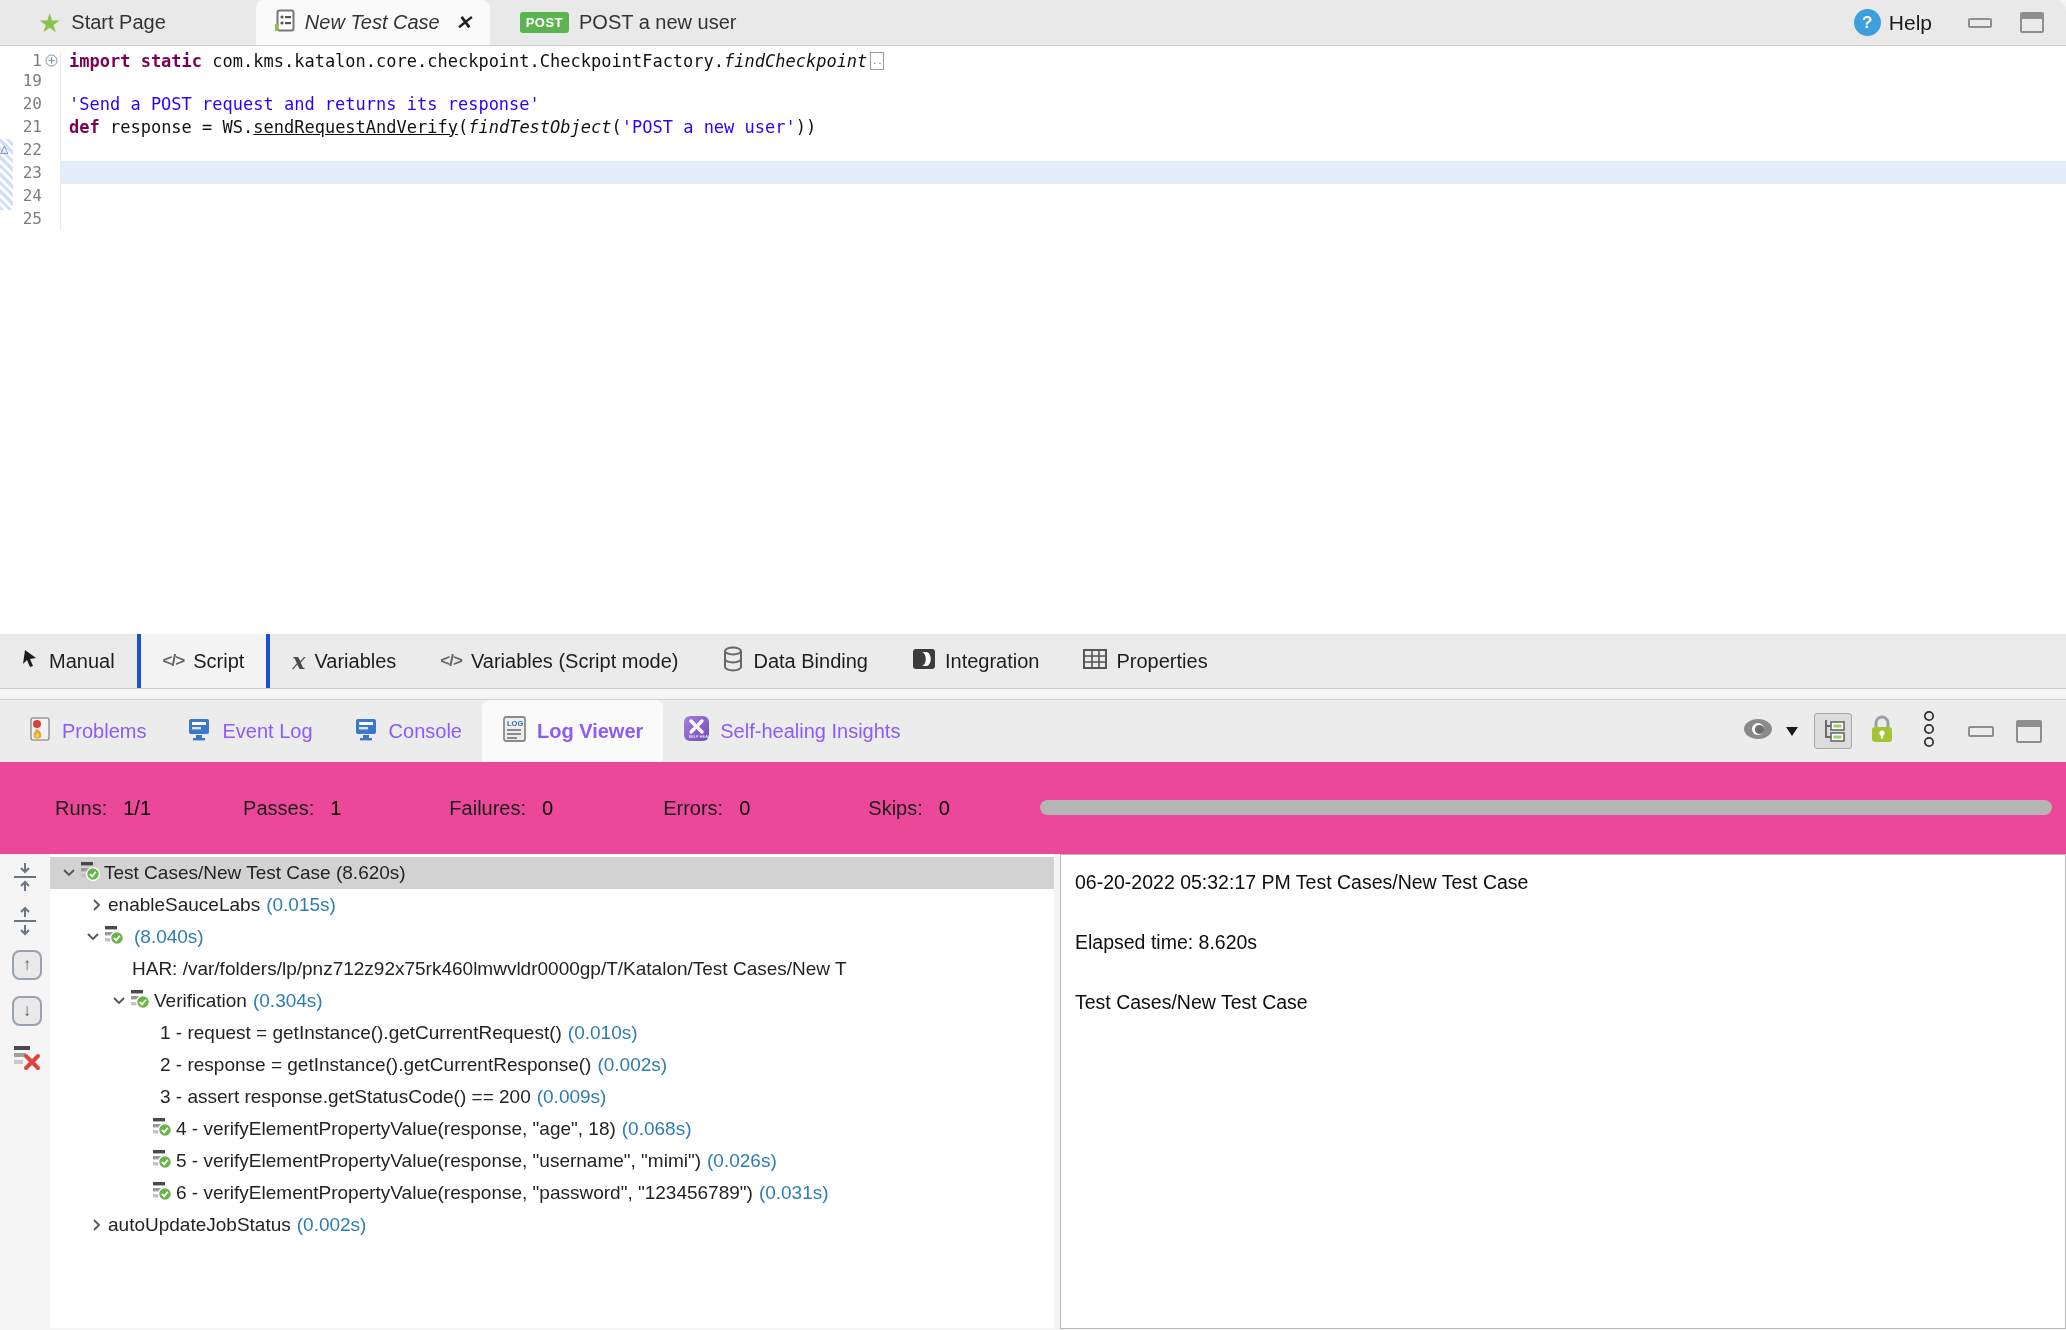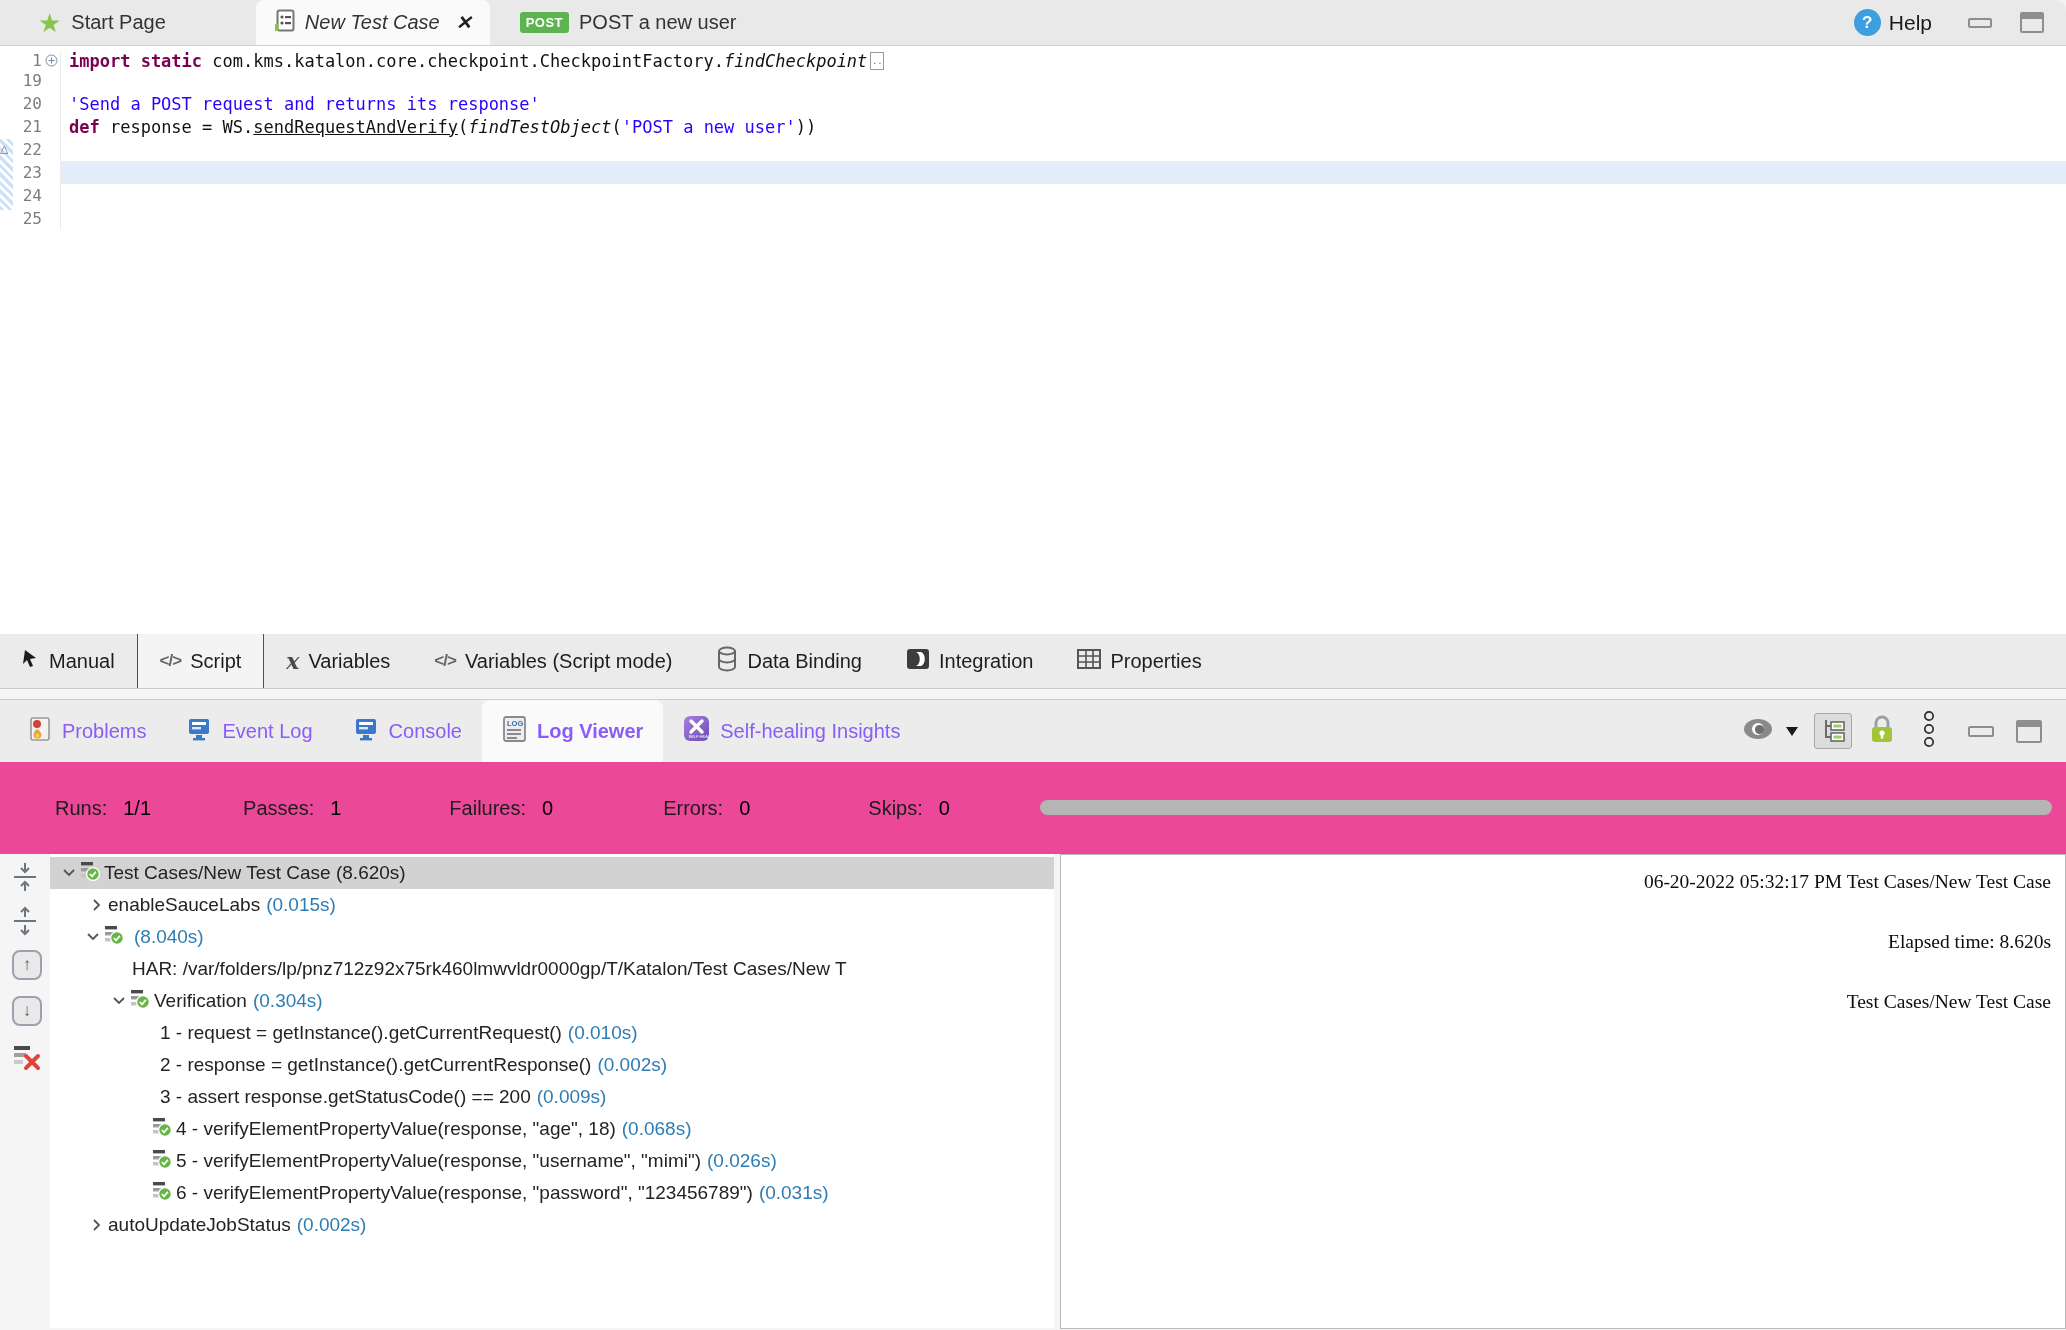--- a/index.html
+++ b/index.html
@@ -39,21 +39,21 @@
   .ul { text-decoration:underline; }
   .foldbox { display:inline-flex; align-items:center; justify-content:center; border:1px solid #9a9a9a;
              width:14px; height:18px; font-size:9px; color:#777; margin-left:3px; }
   .annot-hatch { position:absolute; left:0; top:93px; width:13px; height:71px;
                  background:repeating-linear-gradient(45deg,#cfe1f7 0 3px,#ffffff 3px 6px); }
   .annot-tri { position:absolute; left:0; top:94px; font-size:14px; color:#7d74aa; }
 
   
   .viewtabs { height:55px; background:#ebebeb; border-bottom:1px solid #c9c9c9; display:flex; align-items:stretch; }
   .vtab { display:flex; align-items:center; gap:9px; padding:0 22px; font-size:20px; color:#1d1d1d; }
-  .vtab.sep { border-right:1px solid #1d4ed8; }
+  .vtab.sep { border-right:4px solid #1d4ed8; }
   .vtab.active { background:#f4f4f4; }
   .vicon { color:#555; font-weight:bold; }
   .code-gl { font-size:17px; letter-spacing:-1px; color:#666; }
   .var-x { font-family:"DejaVu Serif", serif; font-style:italic; font-weight:bold; font-size:22px; color:#4a4a4a; }
 
   
   .bottom-panel { margin-top:10px; border-top:1px solid #cfcfcf; }
   .btabs { height:62px; background:#ececec; display:flex; align-items:stretch; }
   .btab { display:flex; align-items:center; gap:10px; padding:0 20px; font-size:20px; color:#8b5cf6; }
   .btab.active { background:#fafafa; border-radius:8px 8px 0 0; font-weight:bold; }
@@ -80,21 +80,21 @@
   .railbtn { width:30px; height:30px; border:2px solid #9aa3ad; border-radius:8px; background:#e9e9e9;
              display:flex; align-items:center; justify-content:center; color:#5a6570; font-size:17px; }
   .tpanel { width:1004px; flex:0 0 1004px; background:#fff; overflow:hidden; padding-top:3px; font-size:19px; }
   .trow { height:32px; display:flex; align-items:center; white-space:nowrap; }
   .trow.sel { background:#d2d2d2; }
   .chev { width:22px; flex:0 0 22px; display:flex; justify-content:center; }
   .stepico { width:24px; flex:0 0 24px; }
   .ttime { color:#2e7db2; margin-left:6px; }
   .divgap { width:6px; flex:0 0 6px; }
   .logpanel { flex:1; background:#fff; border:1px solid #b9b9b9; margin-bottom:-1px;
-              font-family:Liberation Serif, serif; font-size:19.5px; padding:12px 14px; color:#0d0d0d;text-align:right; }
+              font-family:Liberation Sans, sans-serif; font-size:19.5px; padding:12px 14px; color:#0d0d0d; }
   .log-line { min-height:30px; line-height:30px; white-space:pre; }
 </style>
 </head>
 <body>
 
 <div class="topbar">
   <div class="ttab start">
     <span class="star">★</span>
     <span>Start Page</span>
   </div>

